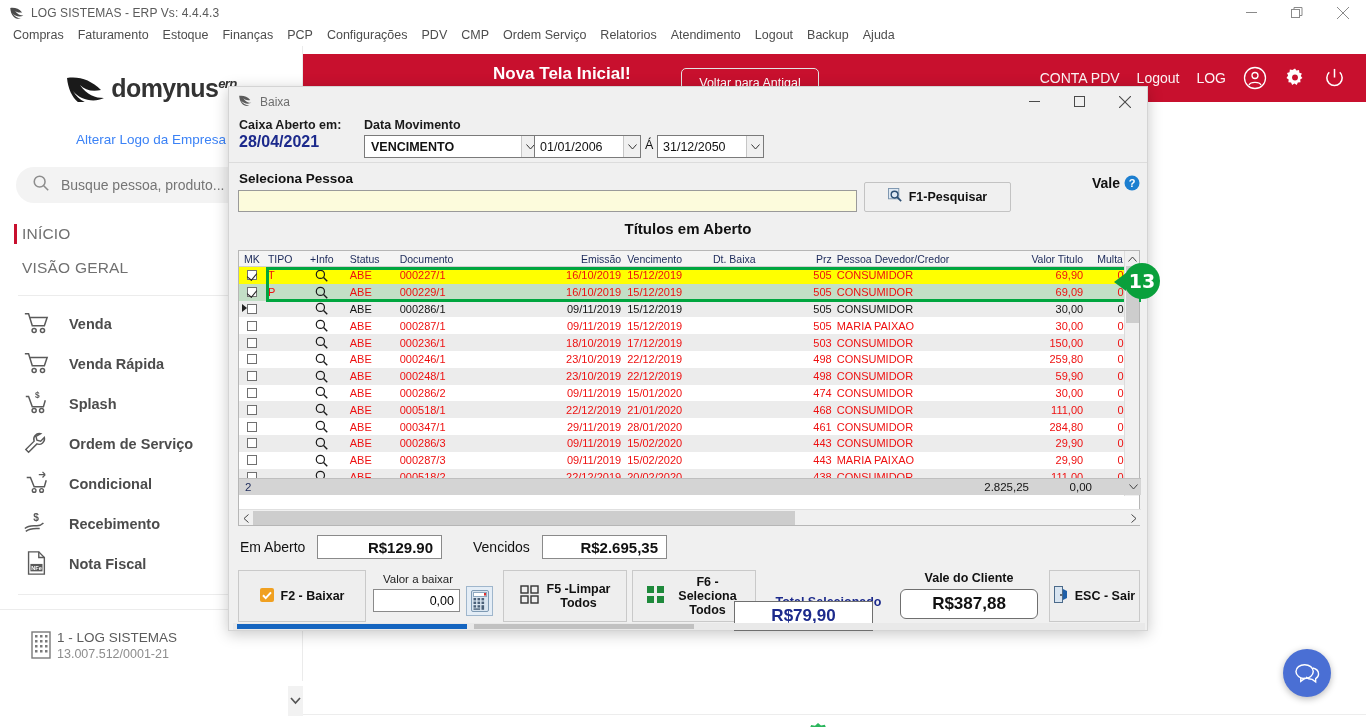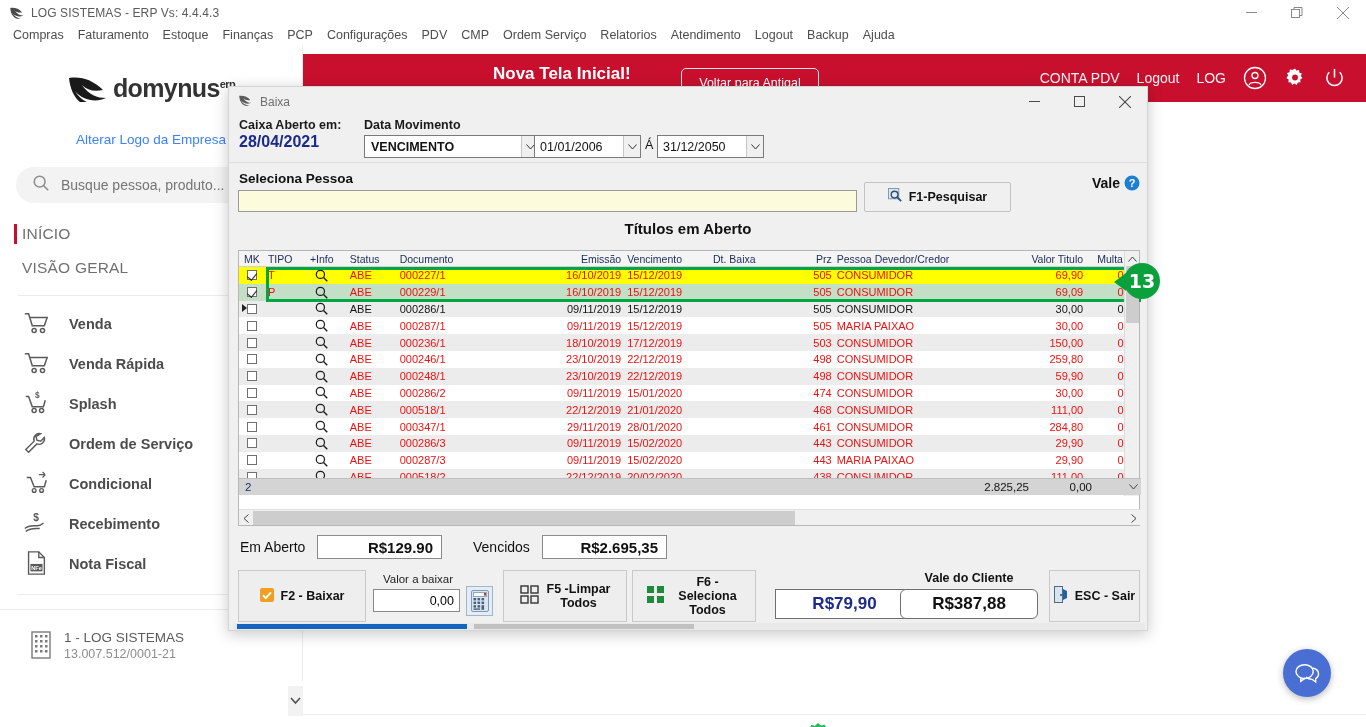--- a/index.html
+++ b/index.html
@@ -38,21 +38,21 @@
 
   
   .sidebar {
     position:absolute; left:0; top:0; width:303px; height:635px;
     background:#ffffff; border-right:1px solid #ebebeb;
     overflow:hidden;
   }
   .brand { height:72px; display:flex; align-items:center; justify-content:center; gap:6px; padding-top:12px;}
   .brand-mark { width:40px; height:28px; }
   .brand-text { font-size:25px; color:#333; letter-spacing:-0.6px; font-weight:600; }
-  .brand-text sup { font-size:11px; vertical-align:super; font-weight:600;}
+  .brand-text sup { font-size:13px; vertical-align:super; font-style:italic; font-weight:600;}
   .alter-logo { text-align:center; font-size:13.5px; color:#3b82f6; margin-top:14px; }
   .search-wrap {
     margin:20px 16px 0 16px; height:36px; background:#f3f3f3; border-radius:18px;
     display:flex; align-items:center; gap:11px; padding:0 16px;
   }
   .search-wrap svg { flex:0 0 auto; }
   .search-input {
     border:none; background:transparent; outline:none; font-size:14px; color:#9b9b9b;
     font-family:"Liberation Sans", sans-serif; width:100%;
   }
@@ -65,21 +65,21 @@
     content:""; position:absolute; left:14px; top:7px; width:3px; height:20px; background:#c8102e;
   }
   .nav-sep { height:1px; background:#ececec; margin:10px 18px 8px 18px; }
   .nav-item {
     height:40px; display:flex; align-items:center; gap:17px; padding-left:22px;
     font-size:14.5px; font-weight:bold; color:#4c4c4c;
   }
   .nav-icon { width:30px; height:28px; flex:0 0 30px; color:#5a5a5a; }
   .company {
     position:absolute; left:0; bottom:0; width:303px; height:72px;
-    border-top:1px solid #ececec; display:flex; align-items:center; gap:8px; padding-left:28px;
+    border-top:1px solid #ececec; display:flex; align-items:center; gap:1px; padding-left:28px;
     background:#fff;
   }
   .company-txt1 { font-size:13.5px; color:#5c5c5c; }
   .company-txt2 { font-size:12.5px; color:#8d8d8d; margin-top:2px;}
 
   .sidebar-scroll {
     position:absolute; right:0; top:183px; width:14px; height:470px; background:#fbfbfb;
   }
   .scroll-arrow-down {
     position:absolute; left:288px; top:640px; width:15px; height:30px; background:#f2f2f2;
@@ -1030,21 +1030,21 @@
                 <rect x="11" y="1" width="7" height="7"></rect>
                 <rect x="1" y="11" width="7" height="7"></rect>
                 <rect x="11" y="11" width="7" height="7"></rect>
               </g>
             </svg>
         </span>
         <span style="width:70px;">F6 - Seleciona Todos</span>
       </div>
 
       <div class="tot-lbl" style="left:521px; width:139px;margin-top:24px;">Total Selecionado</div>
-      <div class="tot-box" style="left:537px; width:139px; color:#1c2a8c;">R$79,90</div>
+      <div class="tot-box" style="left:496px; width:139px; color:#1c2a8c;margin-top:12px;">R$79,90</div>
 
       <div class="tot-lbl" style="left:662px; width:138px; color:#111;">Vale do Cliente</div>
       <div class="tot-box" style="left:662px; width:138px; color:#111;border-radius:6px;">R$387,88</div>
 
       <div class="act-btn" style="left:811px; width:91px;">
         <span>
           <svg width="14" height="17" viewBox="0 0 14 17">
               <rect x="0.5" y="0.5" width="8" height="16" fill="#d8e4f0" stroke="#4b6a8a"></rect>
               <path d="M9 3l4 2v7l-4 2z" fill="#1f5fa8"></path>
               <circle cx="7" cy="9" r="0.9" fill="#333"></circle>

